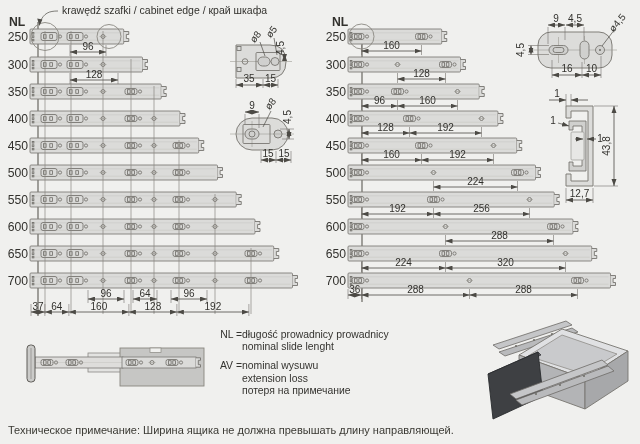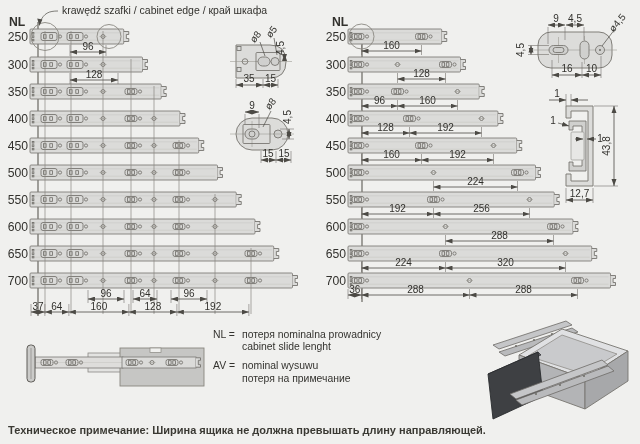--- a/index.html
+++ b/index.html
@@ -19,23 +19,23 @@
   .dot{fill:#6d6b66;stroke:none;}
   .dl{stroke:#4c4a45;stroke-width:.8;fill:none;}
   .ldr{stroke:#4c4a45;stroke-width:.7;fill:none;}
   .xl{stroke:#73716c;stroke-width:.6;}
   .cl{stroke:#98968f;stroke-width:.55;}
   .vln{stroke:#8a8881;stroke-width:.7;}
   .edge{stroke:#5c5a54;stroke-width:1.1;}
   .callout{fill:none;stroke:#8a8881;stroke-width:.9;}
   .legend{position:absolute;left:213px;top:329px;font-size:10.4px;color:#34332f;line-height:12.2px;}
   .legend-row{display:flex;margin-bottom:7px;}
-  .legend-term{width:29px;white-space:nowrap;flex:none;}
+  .legend-term{width:29px;white-space:nowrap;flex:none;text-align:right;}
   .legend-lines span{display:block;}
-  .footer-note{position:absolute;left:8px;top:424px;font-size:11px;color:#3a3933;white-space:nowrap;font-weight:bold;}
+  .footer-note{position:absolute;left:8px;top:424px;font-size:11px;color:#3a3933;white-space:nowrap;}
 </style>
 </head>
 <body>
 
 <div class="screen">
 
 <svg id="dwg" width="640" height="444" viewBox="0 0 640 444">
   <defs>
     <marker id="ae" markerWidth="8" markerHeight="6" refX="7" refY="2.5" orient="auto" markerUnits="userSpaceOnUse">
       <path d="M0,0 L7,2.5 L0,5 Z" fill="#4c4a45"></path>
@@ -1034,28 +1034,29 @@
     <circle cx="536" cy="394" r="1" class="dot"></circle>
         <circle cx="560" cy="385" r="1" class="dot"></circle>
         <circle cx="584" cy="376" r="1" class="dot"></circle>
   </g>
 </svg>
 
 <div class="legend">
   <div class="legend-row">
     <span class="legend-term">NL =</span>
     <span class="legend-lines">
-      <span>потеря nominalna prowadnicy</span>
-      <span>cabinet slide lenght</span>
+      <span>długość prowadnicy prowadnicy</span>
+      <span>nominal slide lenght</span>
     </span>
   </div>
   <div class="legend-row">
     <span class="legend-term">AV =</span>
     <span class="legend-lines">
       <span>nominal wysuwu</span>
+      <span>extension loss</span>
       <span>потеря на примечание</span>
     </span>
   </div>
 </div>
 
 <div class="footer-note">Техническое примечание: Ширина ящика не должна превышать длину направляющей.</div>
 
 </div>
 
 </body></html>

